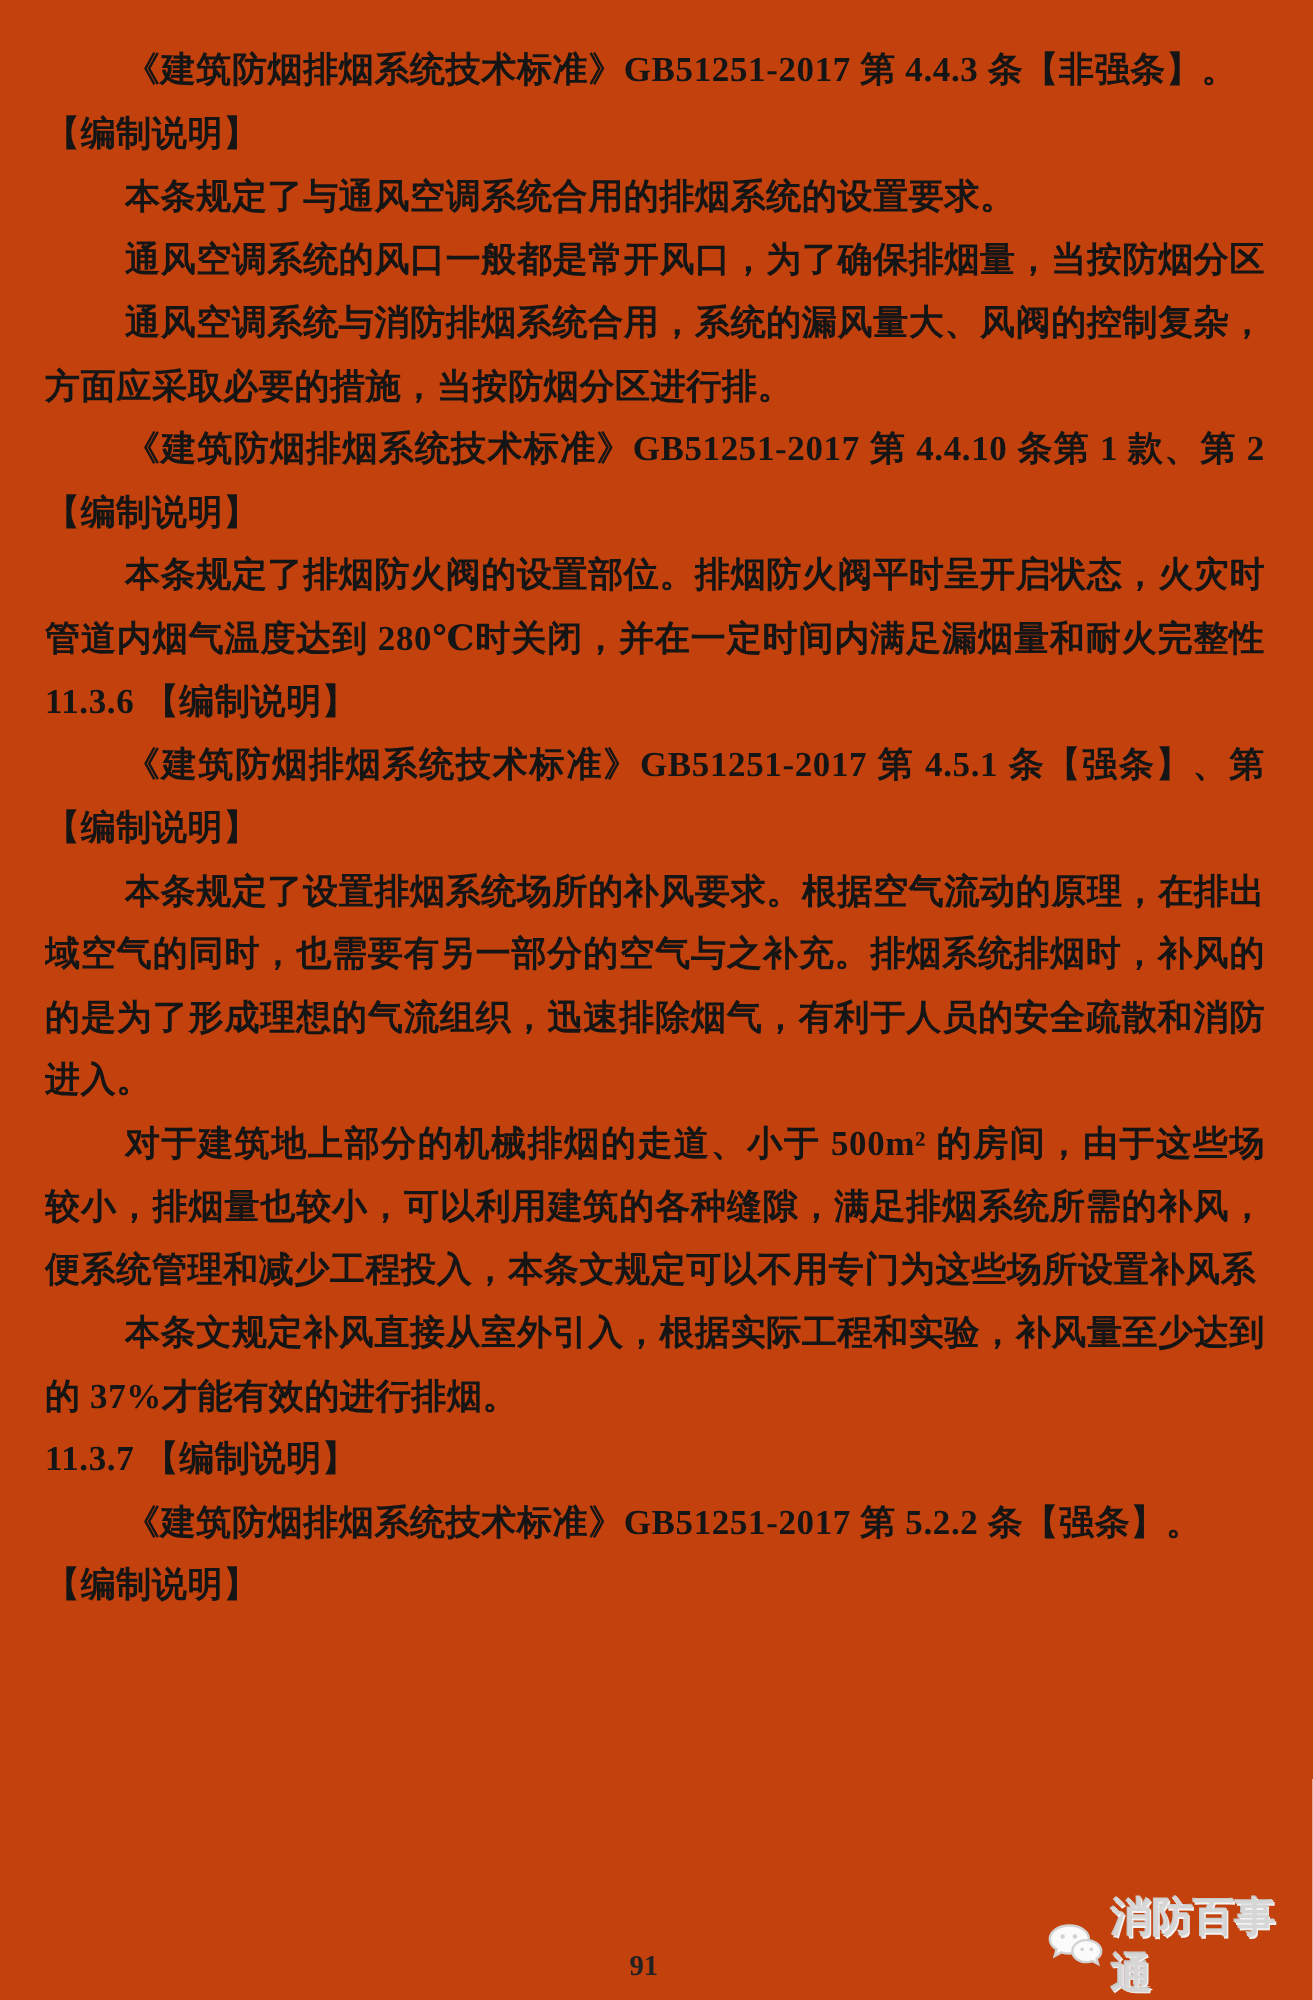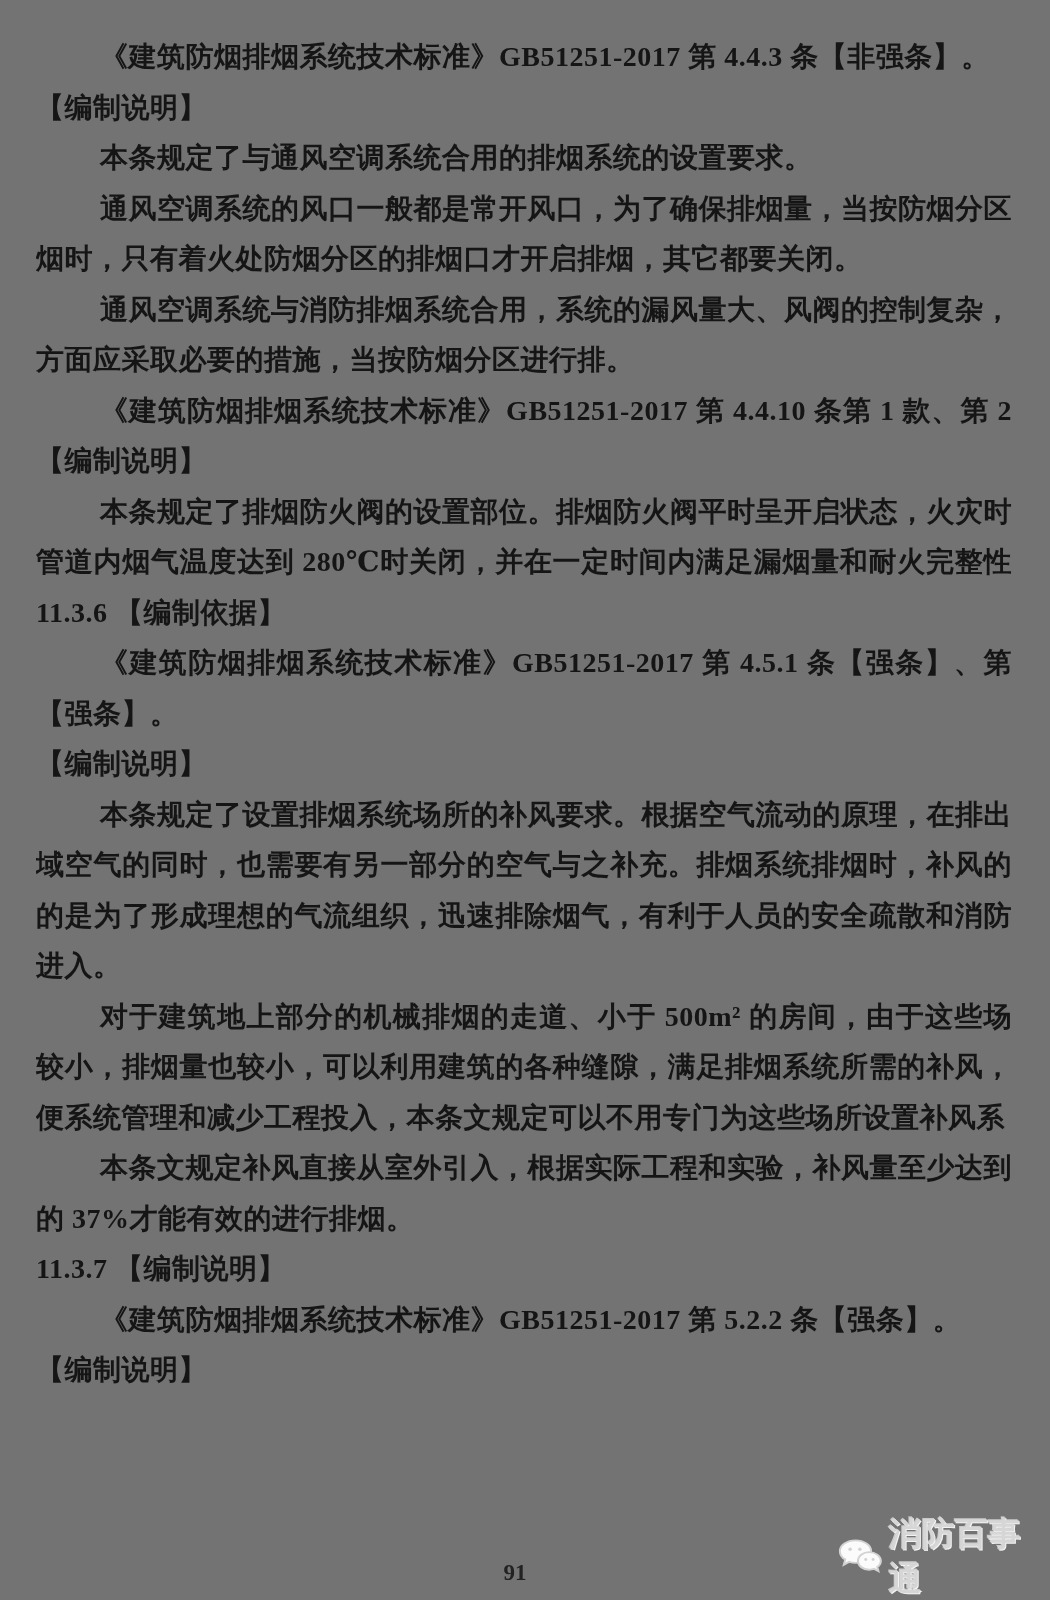--- a/index.html
+++ b/index.html
@@ -1,20 +1,20 @@
 <!DOCTYPE html>
 <html><head>
 <meta charset="utf-8">
 <style>
   html, body { margin: 0; padding: 0; background: #ffffff; }
   .page {
     position: relative;
     width: 1050px;
     height: 1600px;
-    background: #737373;
+    background: #c2410c;
     font-family: "Liberation Serif", "DejaVu Serif", serif;
     color: #151515;
     overflow: hidden;
   }
   .content {
     position: absolute;
     left: 36px;
     top: 32px;
     width: 976px;
   }
@@ -64,30 +64,28 @@
 </head>
 <body>
 
 <div class="page">
 
   <div class="content" id="content">
       <div class="line indent">《建筑防烟排烟系统技术标准》GB51251-2017 第 4.4.3 条【非强条】。</div>
       <div class="line">【编制说明】</div>
       <div class="line indent">本条规定了与通风空调系统合用的排烟系统的设置要求。</div>
       <div class="line indent full">通风空调系统的风口一般都是常开风口，为了确保排烟量，当按防烟分区进行排</div>
-      <div class="line">烟时，只有着火处防烟分区的排烟口才开启排烟，其它都要关闭。</div>
       <div class="line indent full">通风空调系统与消防排烟系统合用，系统的漏风量大、风阀的控制复杂，在控制</div>
       <div class="line">方面应采取必要的措施，当按防烟分区进行排。</div>
       <div class="line indent full">《建筑防烟排烟系统技术标准》GB51251-2017 第 4.4.10 条第 1 款、第 2 款、第 3</div>
       <div class="line">【编制说明】</div>
       <div class="line indent full">本条规定了排烟防火阀的设置部位。排烟防火阀平时呈开启状态，火灾时当排烟</div>
       <div class="line full">管道内烟气温度达到 280℃时关闭，并在一定时间内满足漏烟量和耐火完整性要求，起</div>
-      <div class="line">11.3.6 【编制依据】</div>
+      <div class="line">11.3.6 【编制说明】</div>
       <div class="line indent full">《建筑防烟排烟系统技术标准》GB51251-2017 第 4.5.1 条【强条】、第 4.5.2 条</div>
-      <div class="line">【强条】。</div>
       <div class="line">【编制说明】</div>
       <div class="line indent full">本条规定了设置排烟系统场所的补风要求。根据空气流动的原理，在排出某一区</div>
       <div class="line full">域空气的同时，也需要有另一部分的空气与之补充。排烟系统排烟时，补风的主要目</div>
       <div class="line full">的是为了形成理想的气流组织，迅速排除烟气，有利于人员的安全疏散和消防人员的</div>
       <div class="line">进入。</div>
       <div class="line indent full">对于建筑地上部分的机械排烟的走道、小于 500m² 的房间，由于这些场所的面积</div>
       <div class="line full">较小，排烟量也较小，可以利用建筑的各种缝隙，满足排烟系统所需的补风，为了简</div>
       <div class="line">便系统管理和减少工程投入，本条文规定可以不用专门为这些场所设置补风系统。</div>
       <div class="line indent full">本条文规定补风直接从室外引入，根据实际工程和实验，补风量至少达到排烟量</div>
       <div class="line">的 37%才能有效的进行排烟。</div>

